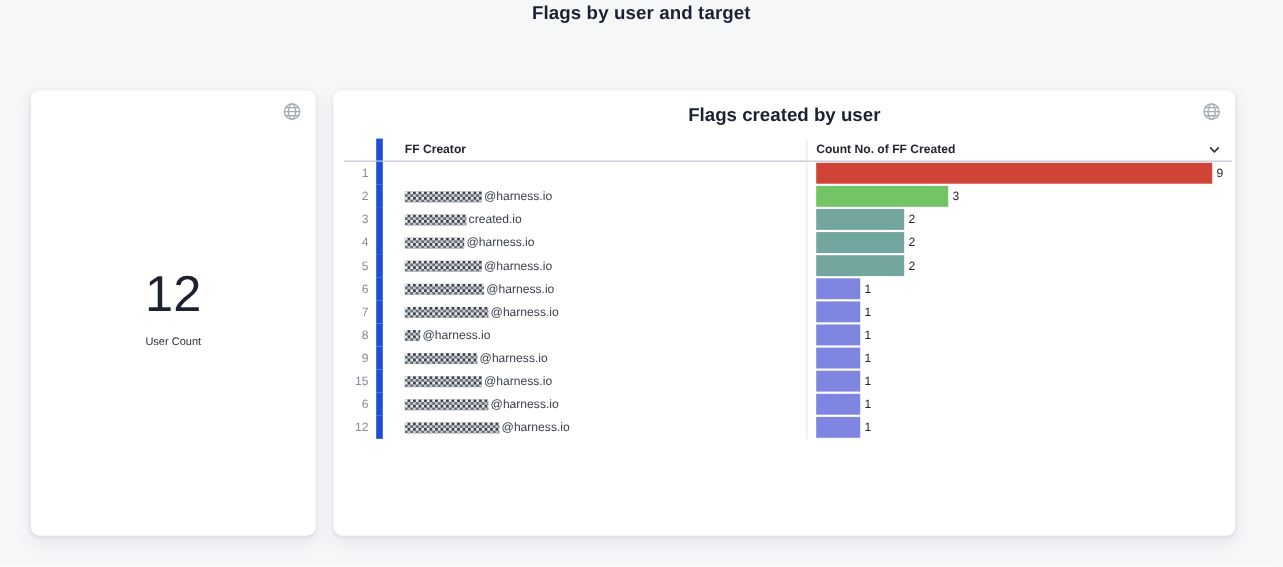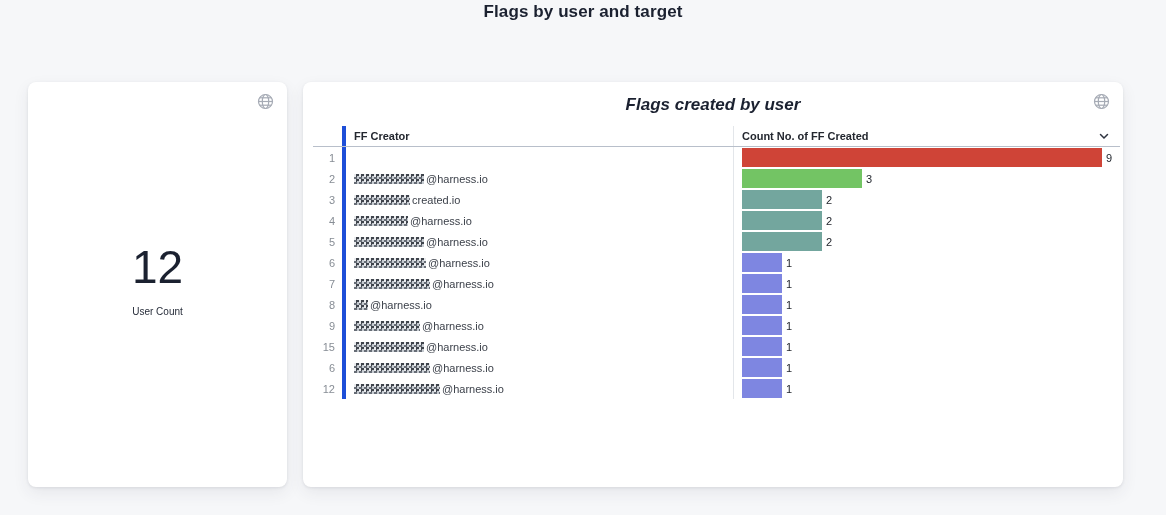--- a/index.html
+++ b/index.html
@@ -34,35 +34,35 @@
     text-align:center; font-size:46px; font-weight:500; color:#1b2130;
   }
   .metric-label {
     position:absolute; top:224px; left:0; width:100%;
     text-align:center; font-size:10px; color:#272d3a;
   }
 
   
   .chart-title {
     position:absolute; top:13px; left:0; width:100%;
-    text-align:center; font-size:17px; font-weight:700; color:#1b2130;font-style:italic;
+    text-align:center; font-size:17px; font-weight:700; color:#1b2130;
   }
   .table-wrap { position:absolute; top:44px; left:10px; right:3px; }
   .thead {
     display:flex; height:21px; align-items:center;
     border-bottom:1px solid #b8bfca;
   }
   .trow { display:flex; height:21px; align-items:center; }
   .c-num {
     width:29px; flex:0 0 29px; text-align:right; padding-right:7px;
     font-size:11px; color:#878d95;
   }
   .c-creator {
-    flex:0 0 391px; width:391px; border-left:4px solid #1d4ed8;
-    padding-left:8px; font-size:11px; color:#3c414a;
+    flex:0 0 391px; width:391px; border-left:6px solid #1d4ed8;
+    padding-left:20px; font-size:11px; color:#3c414a;
     white-space:nowrap; overflow:hidden; align-self:stretch;
     display:flex; align-items:center;
   }
   .c-total {
     flex:1 1 auto; border-left:1px solid #e3e6ea; padding-left:8px;
     align-self:stretch; display:flex; align-items:center; position:relative;
   }
   .thead .c-creator, .thead .c-total {
     font-size:11px; font-weight:700; color:#23272f;
   }

